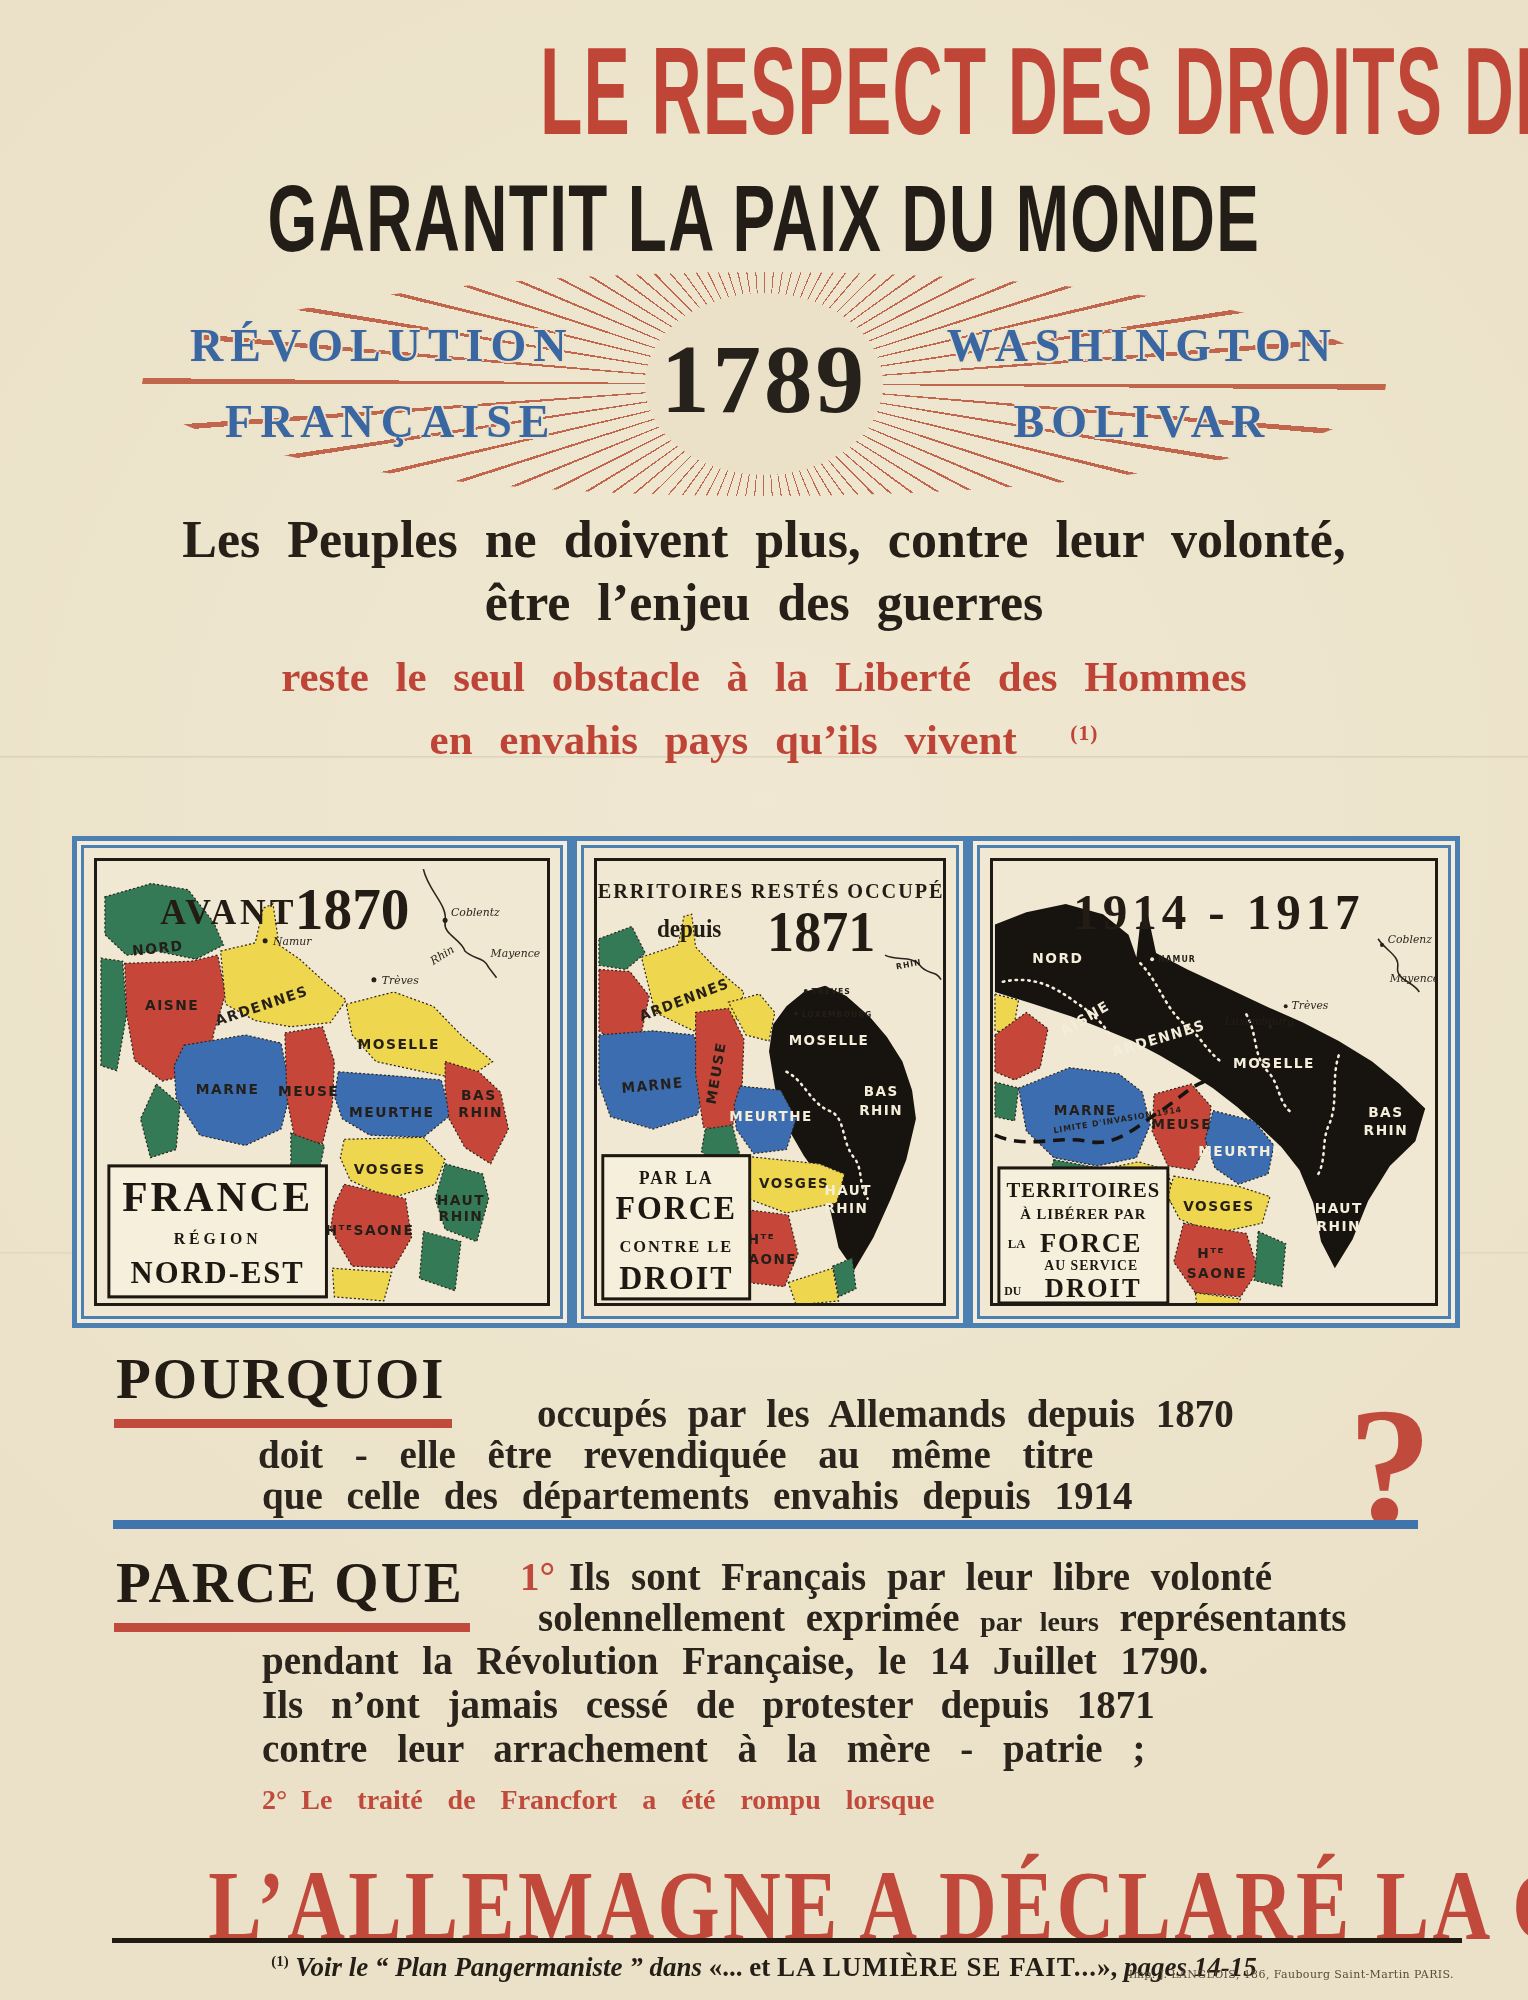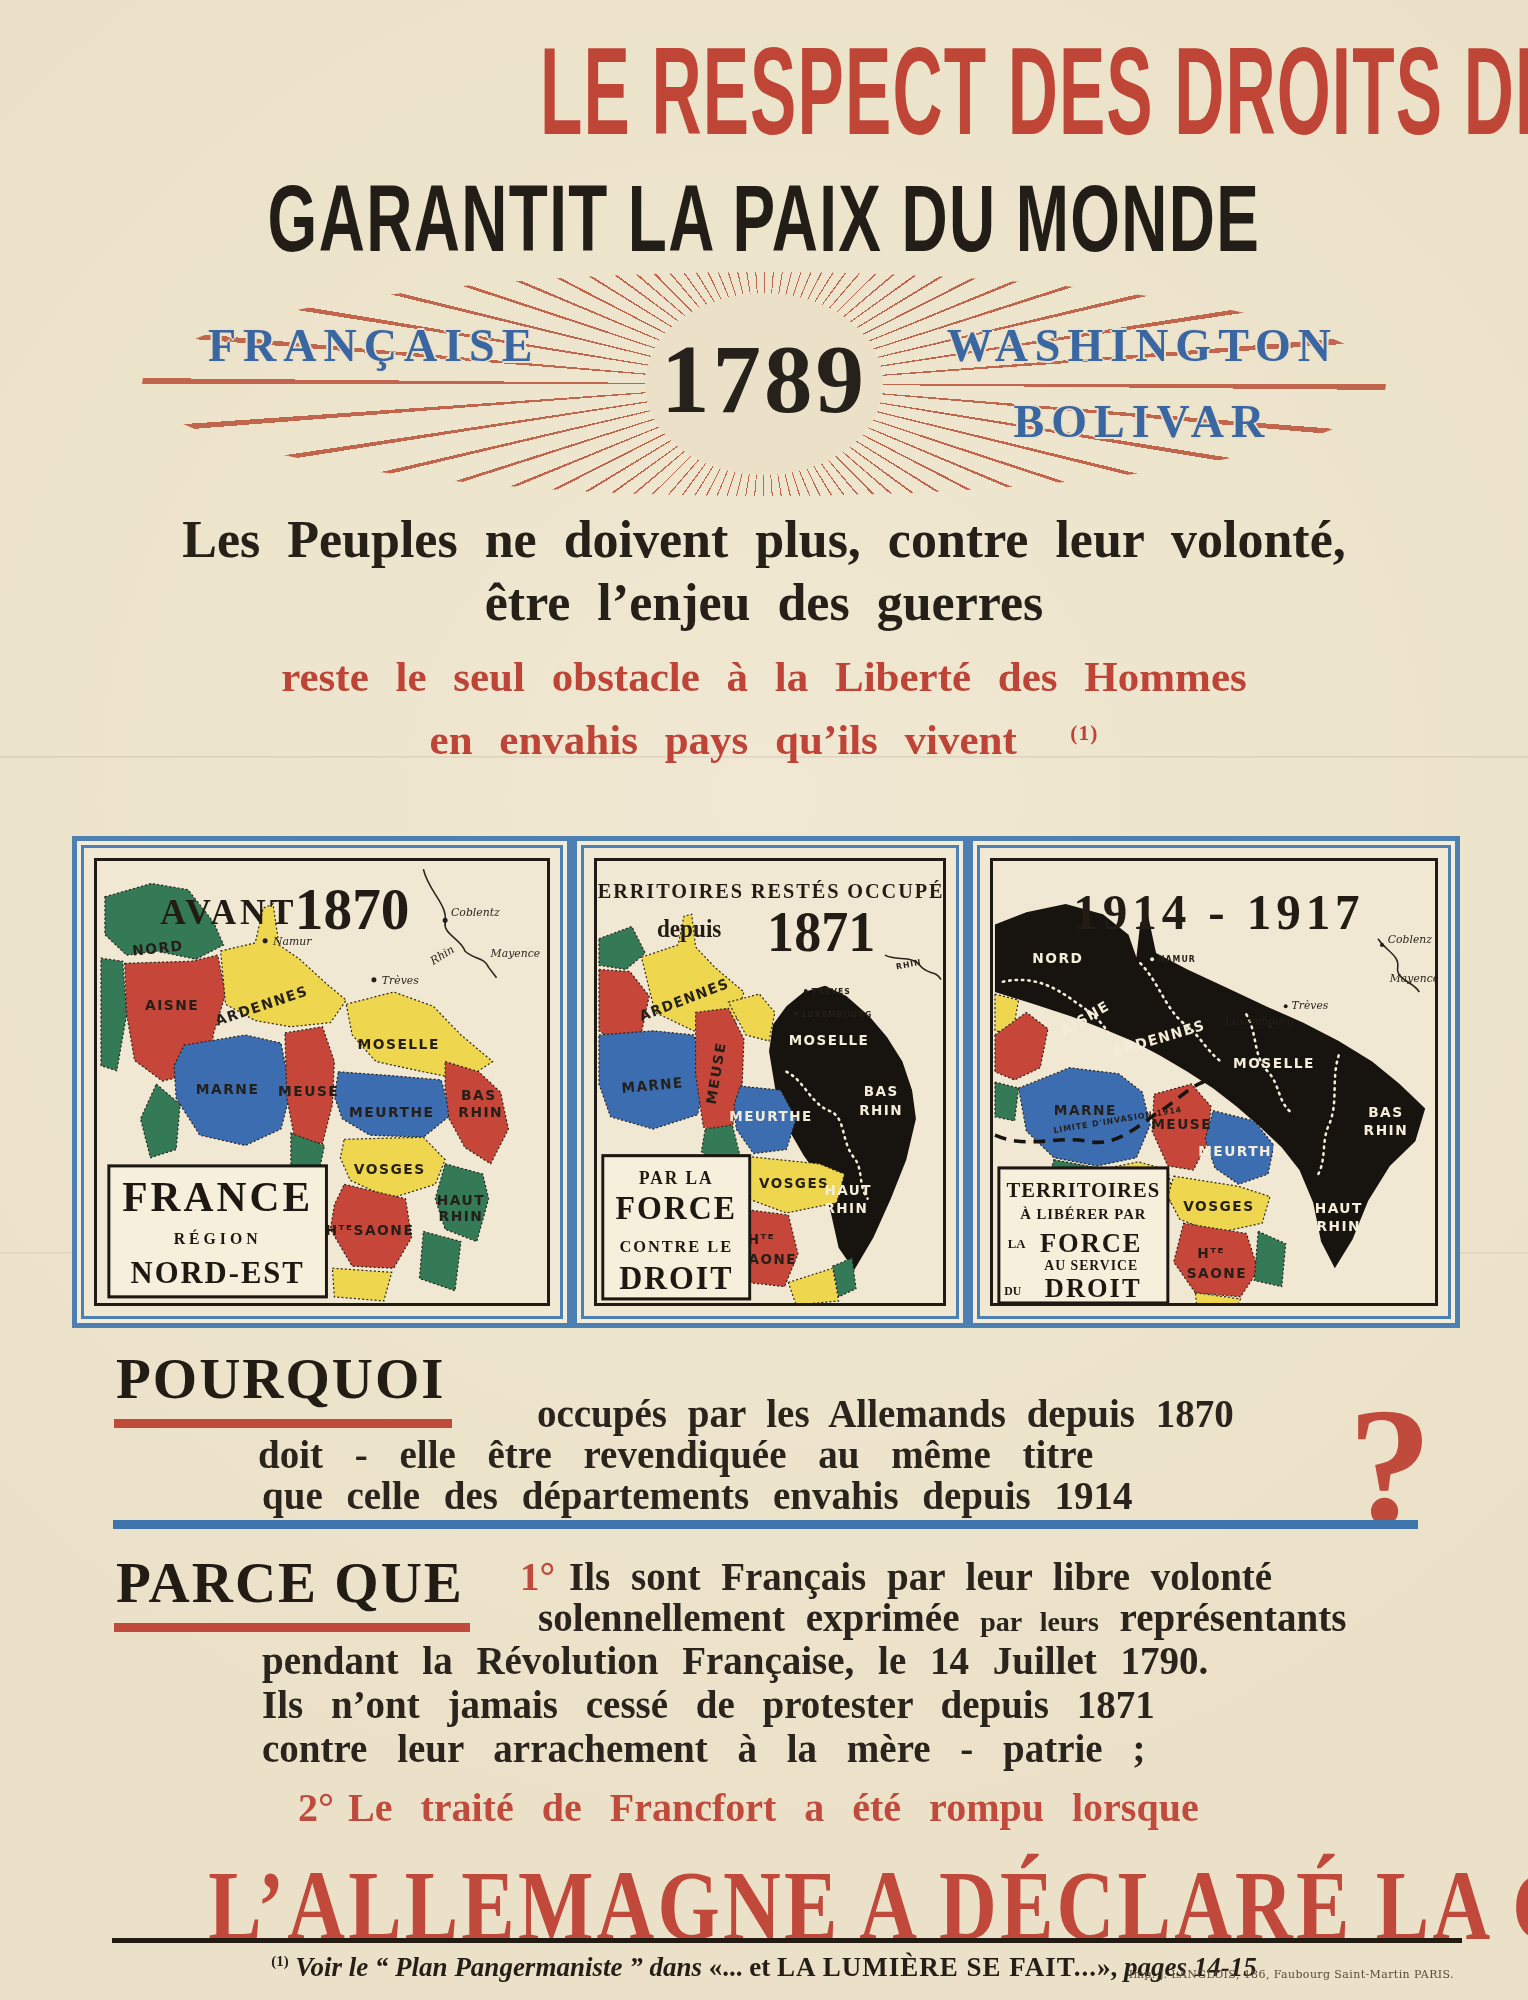--- a/index.html
+++ b/index.html
@@ -73,21 +73,21 @@
   .why .l3{left:258px;top:90px;word-spacing:22px;}
   .why .l4{left:262px;top:131px;word-spacing:14px;}
   .qmark{position:absolute;right:96px;top:40px;font-size:168px;line-height:1;font-weight:700;color:#c04b3c;}
   .bluerule{position:absolute;left:113px;right:110px;top:1520px;height:9px;background:#3f74ad;}
   .because{position:absolute;left:0;right:0;top:1546px;height:300px;}
   .because .l1{left:520px;top:8px;}
   .because .l2{left:538px;top:49px;text-align:center;}
   .because .l3{left:262px;top:92px;word-spacing:14px;}
   .because .l4{left:262px;top:136px;word-spacing:18px;}
   .because .l5{left:262px;top:180px;word-spacing:20px;}
-  .because .l6{left:262px;top:238px;color:#c04b3c;word-spacing:18px;font-size:40px;margin-left:36px;}
+  .because .l6{left:262px;top:238px;color:#c04b3c;word-spacing:18px;font-size:28px;}
   .num{color:#c04b3c;padding-right:14px;}
   .small-mid{font-size:28px;}
 
   
   .finale{top:1848px;text-align:center;}
   .finale .cond{font-weight:700;font-size:100px;color:#c0493b;transform:scaleX(.80);letter-spacing:4px;}
   .blackrule{position:absolute;left:112px;right:66px;top:1938px;height:5px;background:#221b13;}
   .footnote{top:1952px;text-align:center;font-size:27px;color:#241e16;font-weight:700;}
   .footnote sup{font-size:.55em;vertical-align:10px;}
   .fn-it{font-style:italic;}
@@ -105,20 +105,21 @@
     <span class="cond">LE RESPECT DES DROITS DE L’HOMME</span>
   </div>
   <div class="abs t2">
     <span class="cond">GARANTIT LA PAIX DU MONDE</span>
   </div>
 
   <div class="sunburst">
     <div class="rays"></div>
     <div class="sb-hole"></div>
     <div class="sb-side sb-left">
+      <div>RÉVOLUTION</div>
       <div style="padding-left:18px">FRANÇAISE</div>
     </div>
     <div class="sb-year">1789</div>
     <div class="sb-side sb-right">
       <div>WASHINGTON</div>
       <div>BOLIVAR</div>
     </div>
   </div>
 
   <div class="abs lead">

